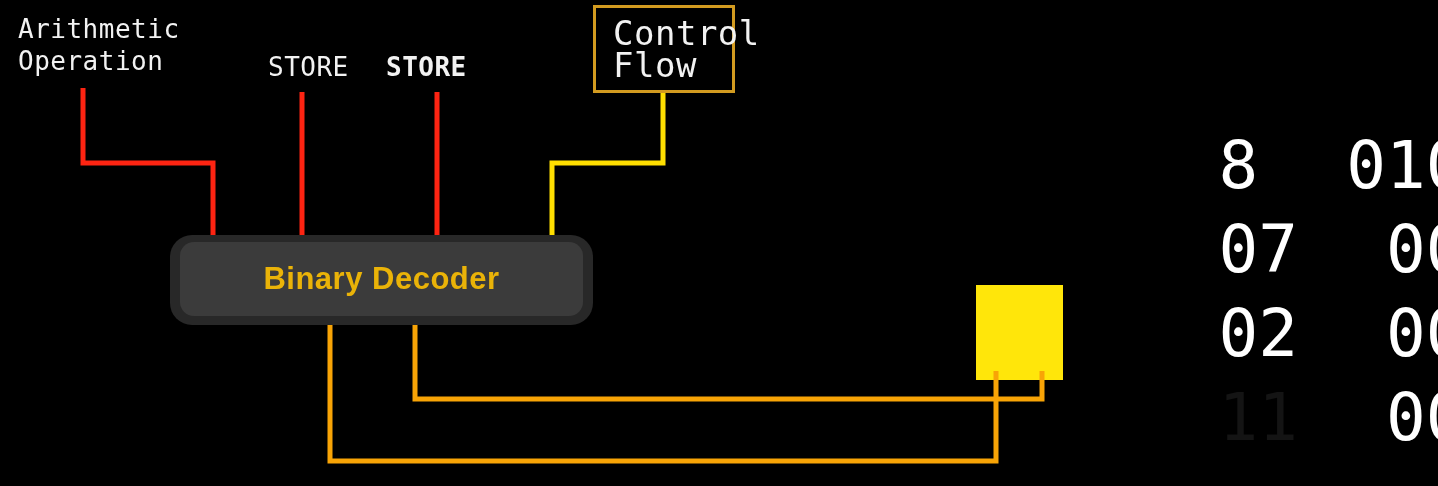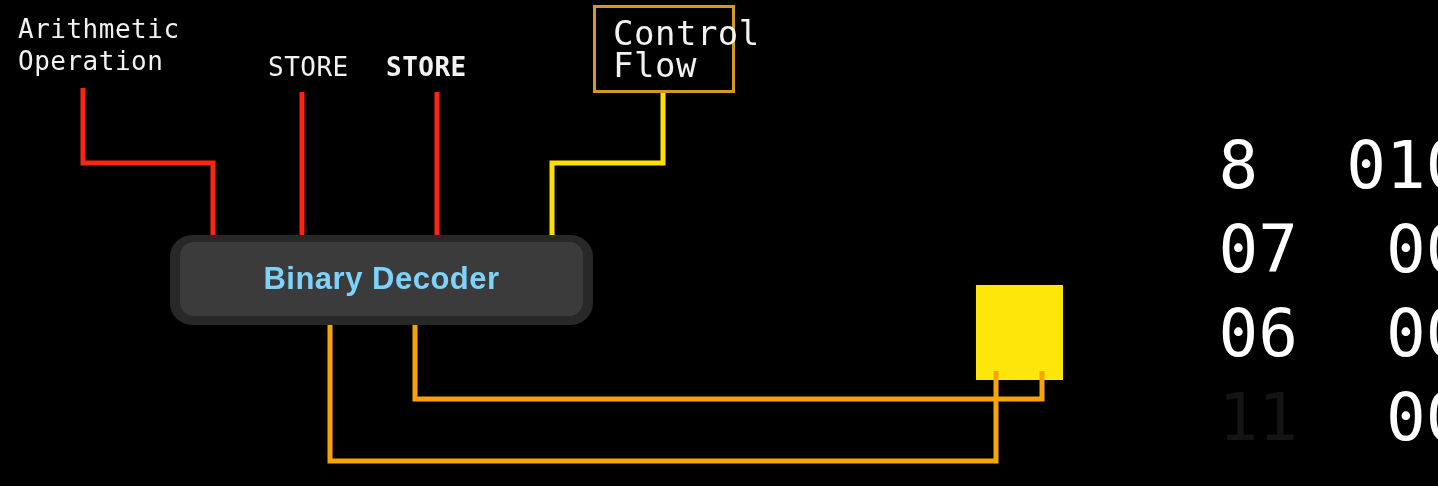--- a/index.html
+++ b/index.html
@@ -101,32 +101,32 @@
   <div class="lbl" id="lbl-load">STORE</div>
   <div class="lbl" id="lbl-store">STORE</div>
 
   <div id="control-box" style="border-color: rgb(210, 155, 32);">
     <div class="inner-lbl">Control
 Flow</div>
   </div>
 
   <div id="decoder" style="background-color: rgb(40, 40, 40);">
     <div id="decoder-inner" style="background-color: rgb(59, 59, 59);">
-      <span id="decoder-label" style="color: #7dd3fc;">Binary Decoder</span>
+      <span id="decoder-label" style="color: #eab308;">Binary Decoder</span>
     </div>
   </div>
 
   <div id="optable" style="color: rgb(255, 255, 255);">
     <div class="oprow">
       <span class="op">8</span><span class="operand">010110</span>
     </div>
     <div class="oprow">
       <span class="op">07</span><span class="operand">000110</span>
     </div>
     <div class="oprow">
-      <span class="op">06</span><span class="operand">000001</span>
+      <span class="op">02</span><span class="operand">000001</span>
     </div>
     <div class="oprow hl">
       <span class="op">11</span><span class="operand">000001</span>
     </div>
   </div>
 
 </div>
 
 </body></html>

